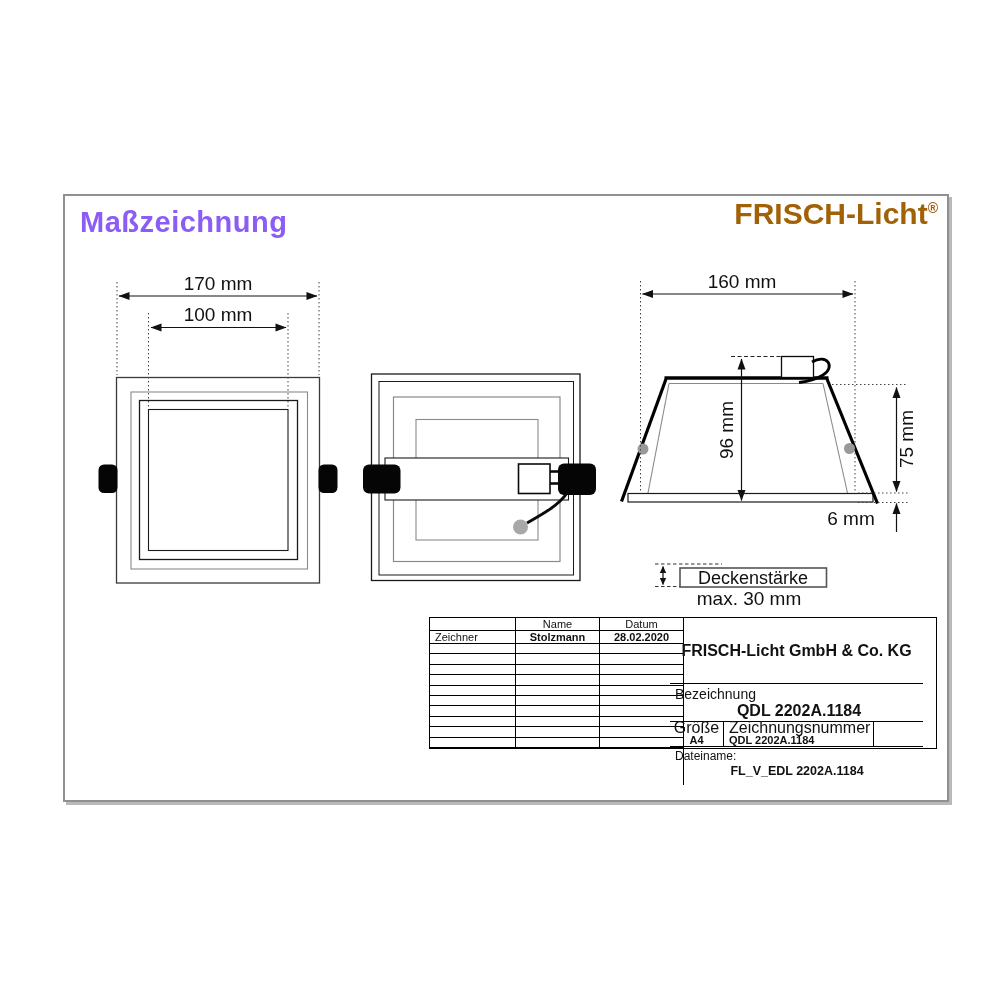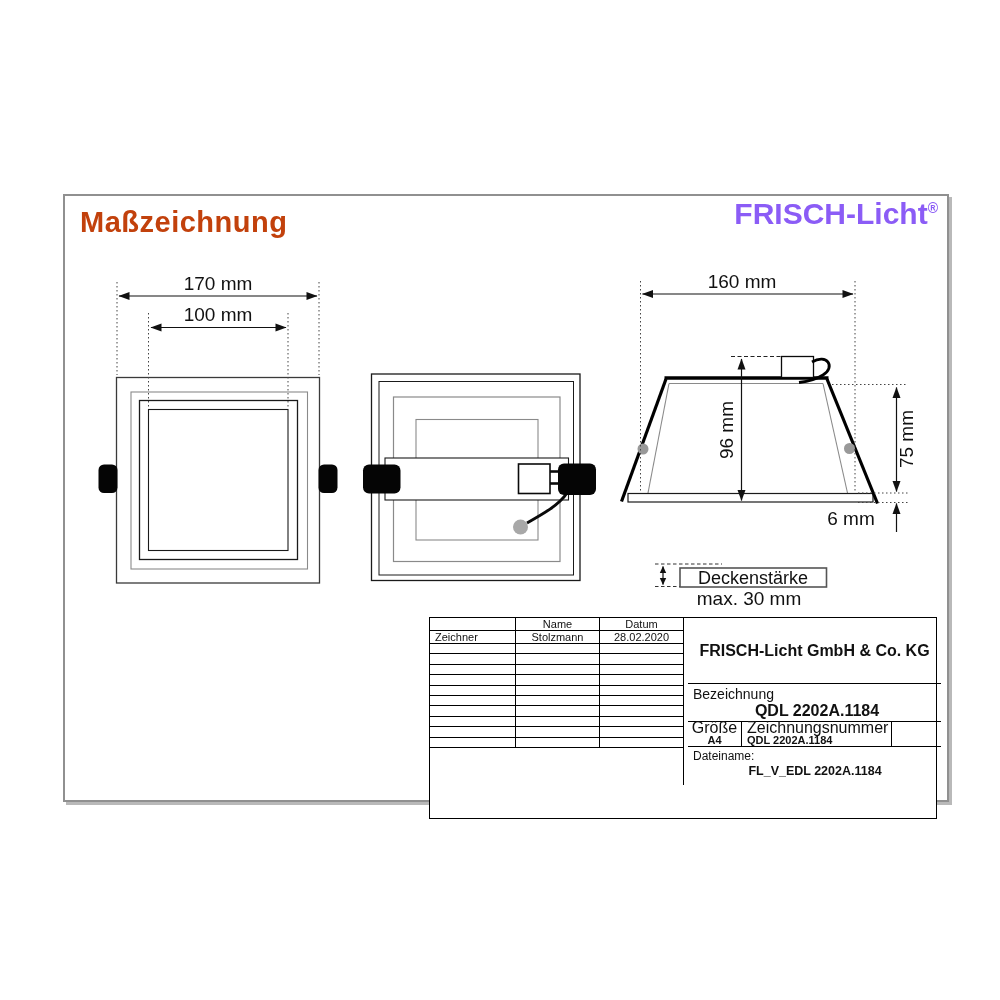--- a/index.html
+++ b/index.html
@@ -1,49 +1,49 @@
 <!DOCTYPE html>
 <html><head>
 <meta charset="utf-8">
 <style>
   html,body{margin:0;padding:0;background:#fff;}
   body{font-family:"Liberation Sans", sans-serif; color:#111;}
   #canvas{position:relative;width:1000px;height:1000px;background:#fff;overflow:hidden;}
   .page-border{position:absolute;left:63px;top:194px;width:882px;height:604px;
     border:2px solid #909090; box-shadow:3px 3px 0 #b9b9b9; background:#fff;}
-  .drawing-title{position:absolute;left:80px;top:206px;font-size:29px;font-weight:bold;color:#c2410c;letter-spacing:0.5px;}
+  .drawing-title{position:absolute;left:80px;top:206px;font-size:29px;font-weight:bold;color:#8b5cf6;letter-spacing:0.5px;}
   .brand{position:absolute;left:700px;top:197px;width:238px;text-align:right;
-    font-size:30px;font-weight:bold;color:#8b5cf6;letter-spacing:0px;white-space:nowrap;}
+    font-size:30px;font-weight:bold;color:#a16207;letter-spacing:0px;white-space:nowrap;}
   .brand sup{font-size:14px;vertical-align:super;}
   svg text{fill:#111;}
   
-  .tb{position:absolute;left:429px;top:617px;width:508px;height:202px;border:1.5px solid #000;box-sizing:border-box;background:#fff;font-size:11px;}
+  .tb{position:absolute;left:429px;top:617px;width:508px;height:132px;border:1.5px solid #000;box-sizing:border-box;background:#fff;font-size:11px;}
   .tb *{box-sizing:border-box;}
   .tb-left{position:absolute;left:0;top:0;width:254px;height:130px;display:flex;flex-direction:column;border-right:1px solid #000;}
   .tb-row{flex:1;display:flex;border-bottom:1px solid #000;}
   .tb-c1{width:86px;border-right:1px solid #000;padding-left:5px;display:flex;align-items:center;}
   .tb-c2{width:84px;border-right:1px solid #000;display:flex;align-items:center;justify-content:center;}
   .tb-c3{flex:1;display:flex;align-items:center;justify-content:center;}
   .tb-bottomcell{position:absolute;left:0;top:130px;width:254px;height:37px;border-right:1px solid #000;}
-  .tb-right{position:absolute;left:258px;top:0;width:253px;height:167px;}
+  .tb-right{position:absolute;left:240px;top:0;width:253px;height:167px;}
   .tb-company{height:66px;border-bottom:1px solid #000;display:flex;align-items:center;justify-content:center;
     font-weight:bold;font-size:16px;}
   .tb-bez{height:38px;border-bottom:1px solid #000;padding:2px 0 0 5px;}
   .tb-bez .lbl{font-size:14px;}
   .tb-bez .val{font-weight:bold;font-size:16px;text-align:center;margin-top:0px;}
   .tb-gz{height:25px;border-bottom:1px solid #000;display:flex;}
   .tb-gz .g{width:54px;border-right:1px solid #000;text-align:center;}
   .tb-gz .z{width:150px;border-right:1px solid #000;padding-left:5px;}
   .tb-gz .e{flex:1;}
   .tb-gz .lbl{font-size:16px;line-height:12px;}
   .tb-gz .val{font-weight:bold;font-size:11px;line-height:12px;}
   .tb-file{height:38px;padding:2px 4px 0 5px;}
   .tb-file .lbl{font-size:12px;}
   .tb-file .val{font-weight:bold;font-size:12.5px;margin-top:1px;text-align:center;}
-  .bold{font-weight:normal;}
+  .bold{font-weight:bold;}
 </style>
 </head>
 <body>
 
 <div id="canvas">
 
   <div class="page-border"></div>
 
   <div class="drawing-title">Maßzeichnung</div>
 

